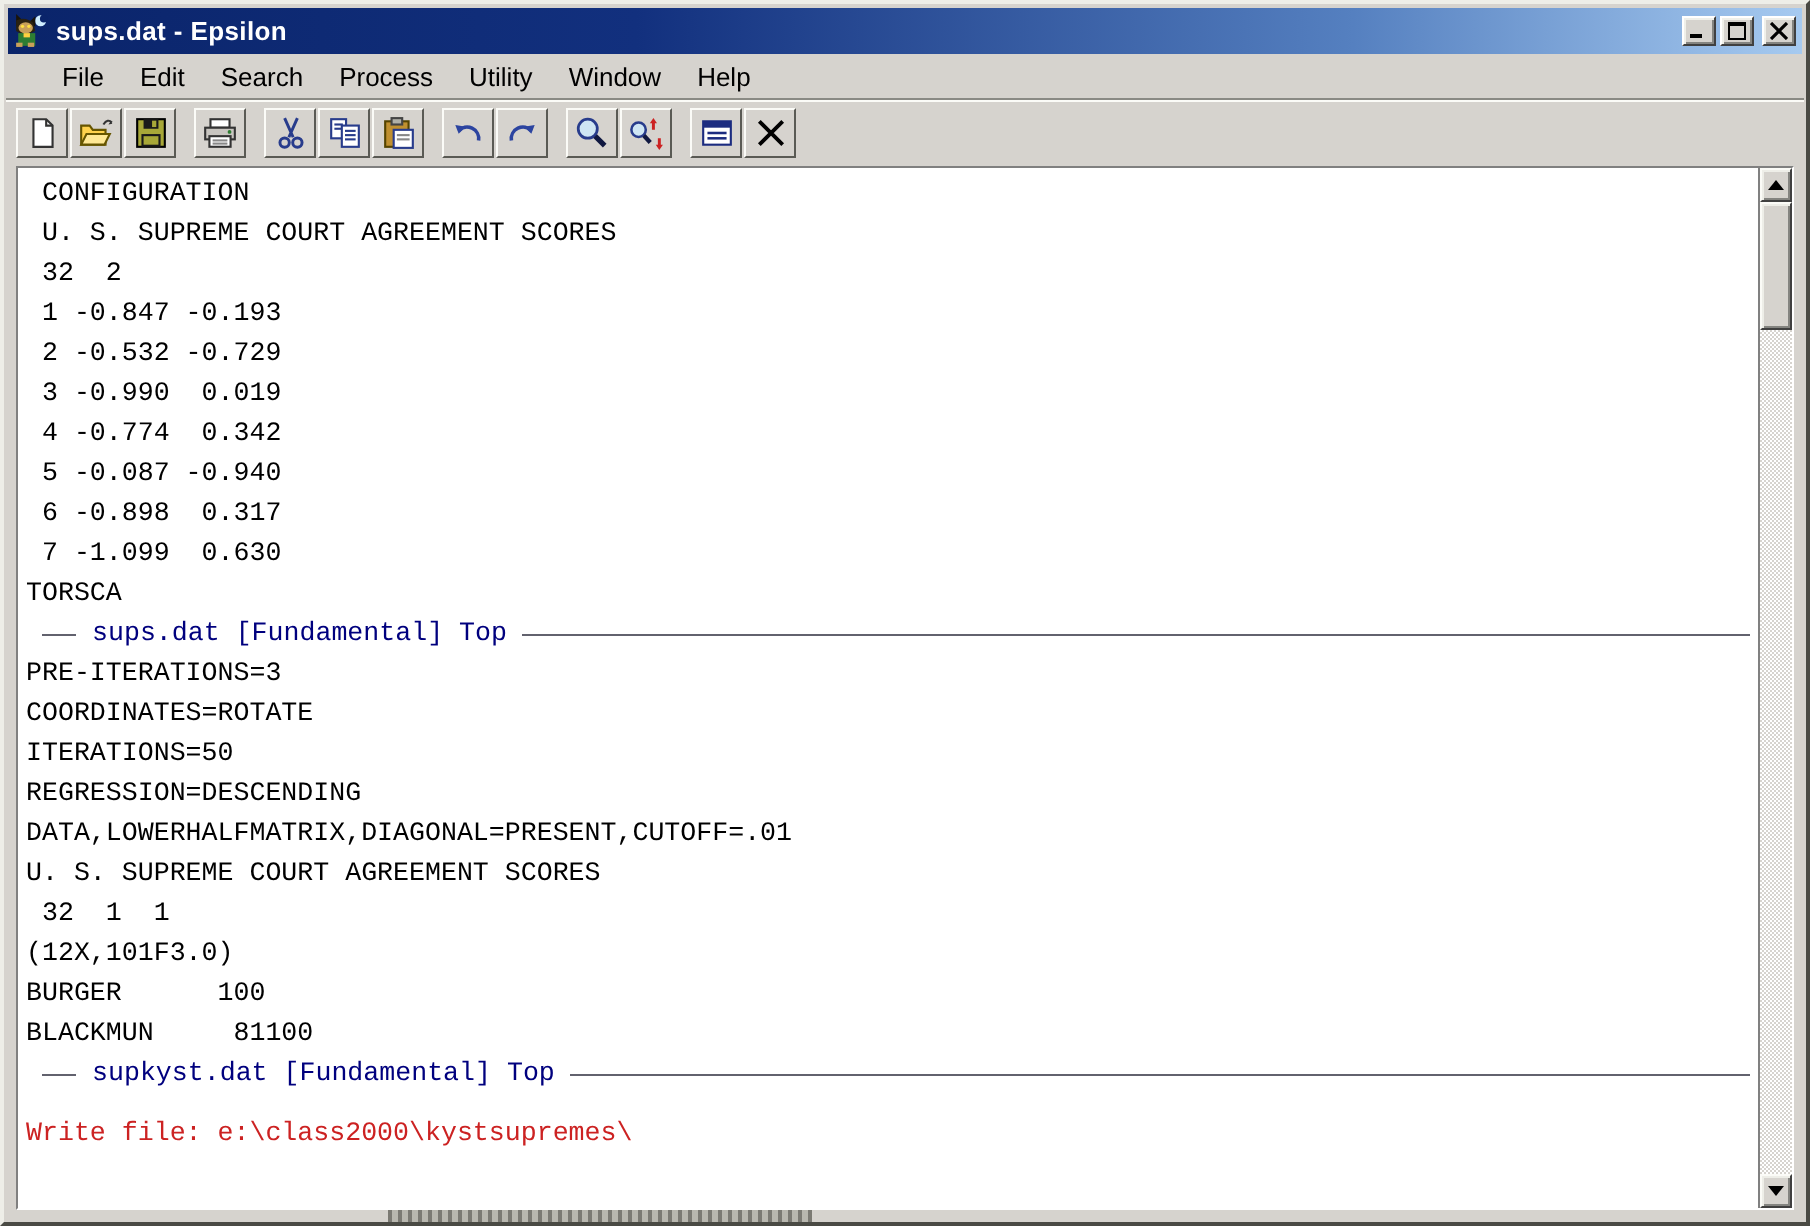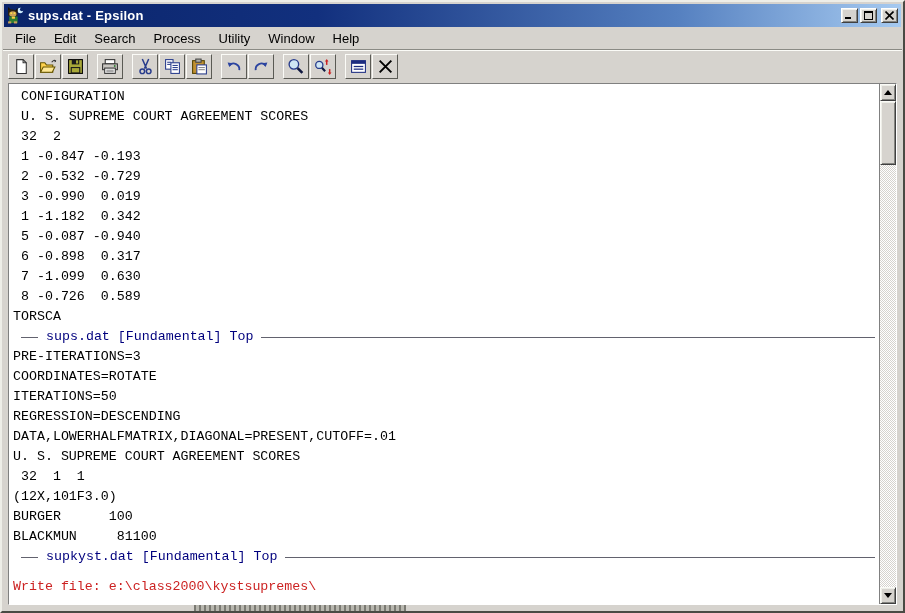--- a/index.html
+++ b/index.html
@@ -33,21 +33,21 @@
     border: 1px solid; border-color: #ffffff #404040 #404040 #ffffff;
     box-shadow: inset 1px 1px 0 #f0f0ea, inset -1px -1px 0 #848480;
     display: flex; align-items: center; justify-content: center;
     padding: 0; cursor: default;
   }
   .winbtn.close { margin-left: 2px; }
 
   
   .menubar {
     height: 22px; display: flex; align-items: center;
-    padding-left: 4px; font-size: 13px; color: #000;
+    padding-left: 20px; font-size: 13px; color: #000;
   }
   .menu-item { padding: 2px 9px; white-space: nowrap; }
 
   
   .groove { height: 2px; margin: 0 1px; border-top: 1px solid #8a8a84; border-bottom: 1px solid #fbfbf7; }
   .toolbar { height: 31px; display: flex; align-items: center; padding: 2px 2px 2px 6px; }
   .tgroup { display: flex; margin-right: 9px; }
   .tbtn {
     width: 26px; height: 25px; background: #d6d3ce;
     border: 1px solid; border-color: #fbfbf7 #5a5a54 #5a5a54 #fbfbf7;
@@ -281,25 +281,24 @@
   </div>
 
   <div class="client">
     <div class="editor">
         <div class="line text"> CONFIGURATION</div>
         <div class="line text"> U. S. SUPREME COURT AGREEMENT SCORES</div>
         <div class="line text"> 32  2</div>
         <div class="line text"> 1 -0.847 -0.193</div>
         <div class="line text"> 2 -0.532 -0.729</div>
         <div class="line text"> 3 -0.990  0.019</div>
-        <div class="line text"> 1 -1.182  0.342</div>
+        <div class="line text"> 4 -0.774  0.342</div>
         <div class="line text"> 5 -0.087 -0.940</div>
         <div class="line text"> 6 -0.898  0.317</div>
         <div class="line text"> 7 -1.099  0.630</div>
-        <div class="line text"> 8 -0.726  0.589</div>
         <div class="line text">TORSCA</div>
         <div class="line modeline"><span class="ml-dash short"></span><span class="ml-text">sups.dat [Fundamental] Top</span><span class="ml-dash long"></span></div>
         <div class="line text">PRE-ITERATIONS=3</div>
         <div class="line text">COORDINATES=ROTATE</div>
         <div class="line text">ITERATIONS=50</div>
         <div class="line text">REGRESSION=DESCENDING</div>
         <div class="line text">DATA,LOWERHALFMATRIX,DIAGONAL=PRESENT,CUTOFF=.01</div>
         <div class="line text">U. S. SUPREME COURT AGREEMENT SCORES</div>
         <div class="line text"> 32  1  1</div>
         <div class="line text">(12X,101F3.0)</div>

